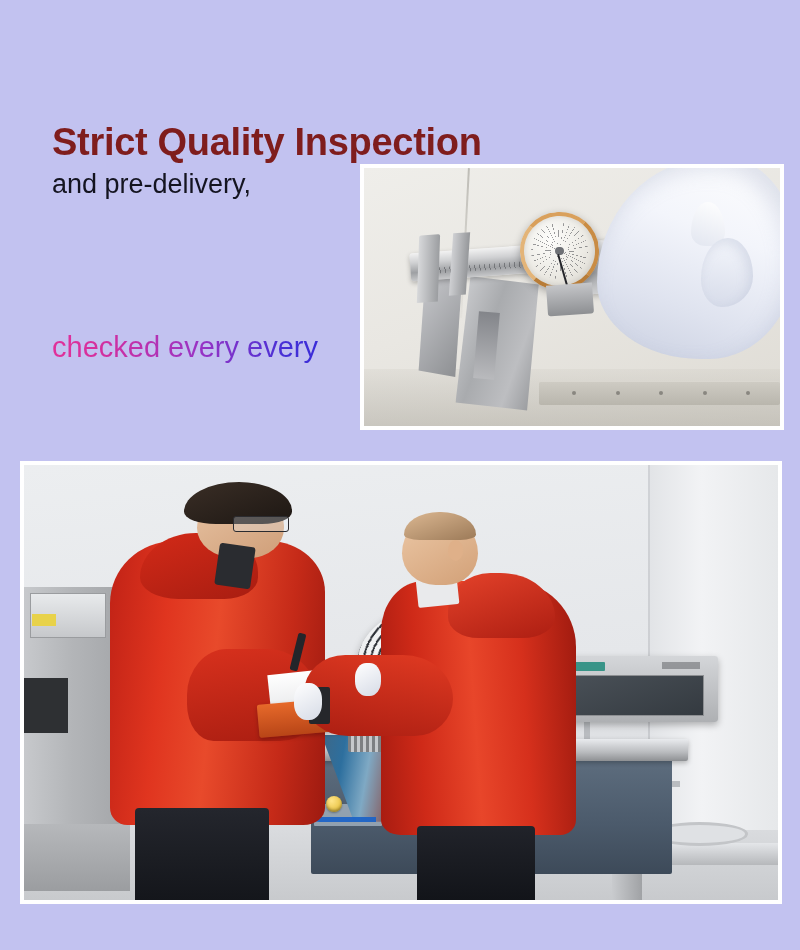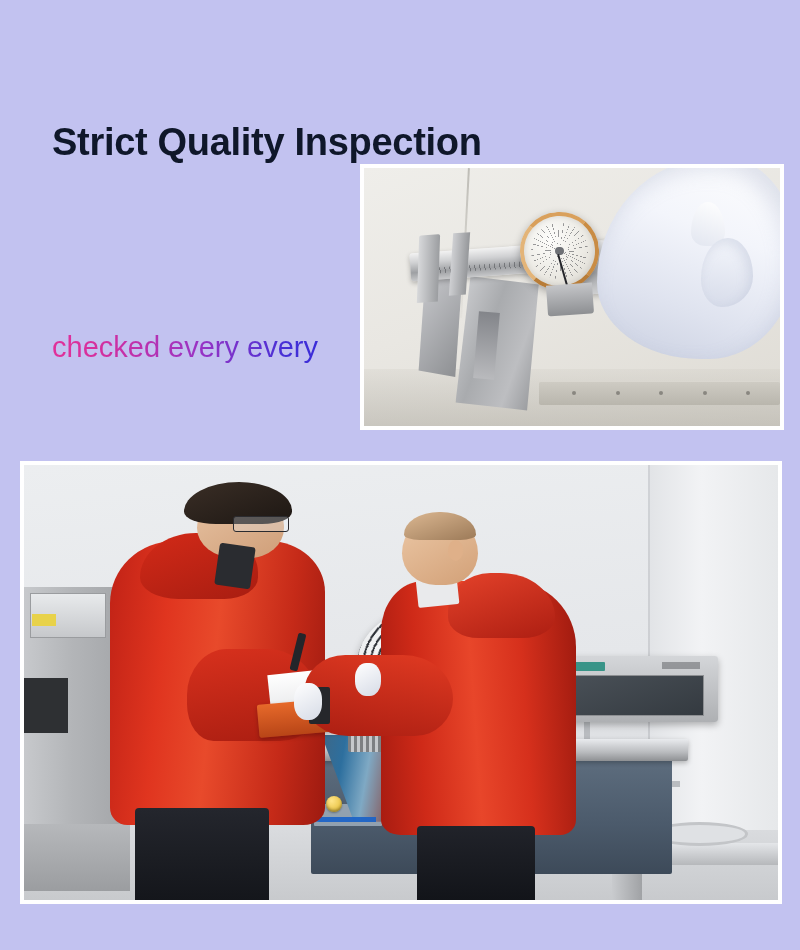--- a/index.html
+++ b/index.html
@@ -16,21 +16,21 @@
     position: relative;
   }
 
   
   .headline {
     position: absolute;
     left: 52px;
     top: 96px;
     font-size: 38px;
     font-weight: bold;
-    color: #0f172a;
+    color: #7f1d1d;
     letter-spacing: -0.3px;
     white-space: nowrap;
   }
   .subcopy {
     position: absolute;
     left: 52px;
     top: 160px;
     width: 300px;
   }
   .subline {
@@ -582,20 +582,21 @@
     background: linear-gradient(180deg, #21232a, #121419);
     border-radius: 4px 4px 0 0;
   }
 </style>
 </head>
 <body>
 
 <h1 class="headline">Strict Quality Inspection</h1>
 
 <div class="subcopy">
+  <div class="subline">and pre-delivery,</div>
 </div>
 
 <div class="tagline">checked every every</div>
 
 <div class="photo-frame" id="caliper-frame">
   <div class="photo">
     <div class="cal-bg"></div>
     <div class="cal-seam"></div>
     <div class="cal-lowband"></div>
     <div class="cal-strip">

